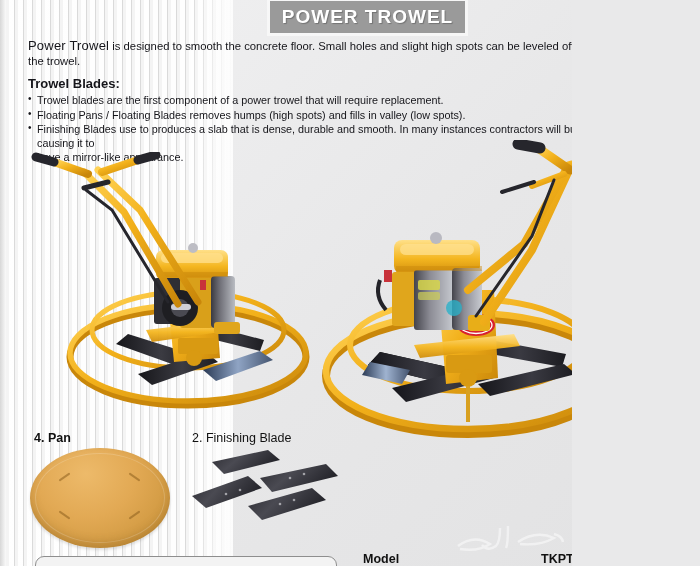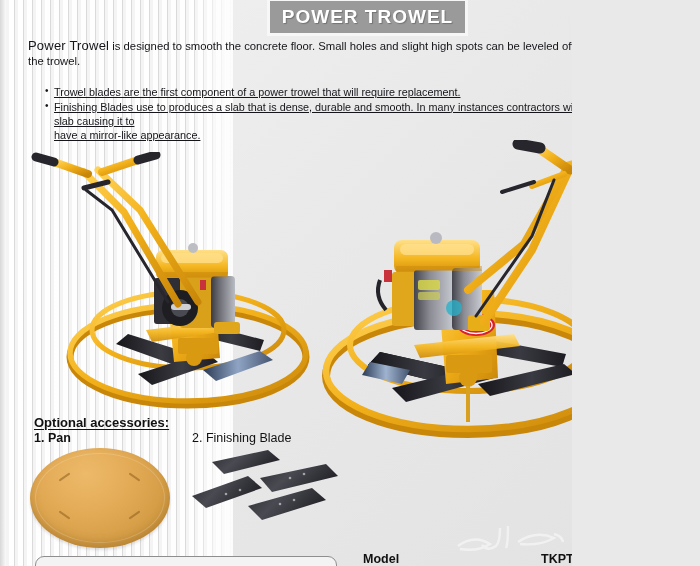--- a/index.html
+++ b/index.html
@@ -54,21 +54,21 @@
   
   .copy{
     position:absolute;left:28px;top:38px;width:645px;
     color:#15151a;
   }
   .p-lead{font-size:11.3px;line-height:1.25;margin:0 4px 8px 0;}
   .p-lead .lead-strong{font-size:13px;font-weight:500;letter-spacing:.2px;}
   .p-model{font-size:11.3px;line-height:1.25;margin:0 0 9px 0;}
   .p-model .model-strong{font-size:13.5px;font-weight:bold;letter-spacing:.1px;}
   .sec-head{font-size:13px;font-weight:bold;margin:0 0 2px 0;}
-  .bullets{margin:17px;padding:0;list-style:none;text-decoration:underline;}
+  .bullets{margin:0;padding:0;list-style:none;}
   .bullets li{font-size:10.8px;line-height:1.32;margin:0;padding-left:9px;position:relative;}
   .bullets li:before{content:"\2022";position:absolute;left:0;top:-1px;font-size:10px;}
   .bullets li.cont{padding-left:9px;}
   .bullets li.cont:before{content:"";}
 
   
   .machine{position:absolute;}
   .machine svg{display:block;}
 
   
@@ -116,22 +116,24 @@
   <div class="leftrail"></div>
 
   <div class="title-banner">
     <span>POWER  TROWEL</span>
   </div>
 
   <div class="copy">
     <p class="p-lead">
       <span class="lead-strong">Power Trowel</span><span> is designed to smooth the concrete floor. Small holes and slight high spots can be leveled off by the action of the trowel.</span>
     </p>
+    <p class="sec-head">Trowel Blades:</p>
     <ul class="bullets">
       <li>Trowel blades are the first component of a power trowel that will require replacement.</li>
+      <li>Floating Pans / Floating Blades removes humps (high spots) and fills in valley (low spots).</li>
       <li>Finishing Blades use to produces a slab that is dense, durable and smooth. In many instances contractors will burnish the slab causing it to</li>
       <li class="cont">have a mirror-like appearance.</li>
     </ul>
   </div>
 
   <div class="machine" style="left:28px;top:152px;">
     <svg width="310" height="270" viewBox="0 0 310 270">
       <defs>
         <linearGradient id="ly1" x1="0" y1="0" x2="1" y2="1">
           <stop offset="0" stop-color="#ffd255"></stop>
@@ -284,22 +286,21 @@
       </g>
       <g stroke="#26262c" fill="none" stroke-linecap="round">
         <path d="M300,12 L330,18" stroke-width="11"></path>
         <path d="M222,8 L200,4" stroke-width="11"></path>
         <path d="M158,176 L214,96 L236,40" stroke-width="3"></path>
         <path d="M216,42 L184,52" stroke-width="4"></path>
       </g>
     </svg>
   </div>
 
-  <div class="acc-head">Optional accessories:</div>
-  <div class="acc1-label">1. Pan</div>
+  <div class="acc1-label">4. Pan</div>
   <div class="acc2-label">2. Finishing Blade</div>
 
   <div class="pan">
     <div class="pan-nick" style="left:28px;top:66px;transform:rotate(35deg);"></div>
     <div class="pan-nick" style="left:98px;top:66px;transform:rotate(-35deg);"></div>
     <div class="pan-nick" style="left:28px;top:28px;transform:rotate(-35deg);"></div>
     <div class="pan-nick" style="left:98px;top:28px;transform:rotate(35deg);"></div>
   </div>
 
   <div class="machine" style="left:186px;top:448px;">

